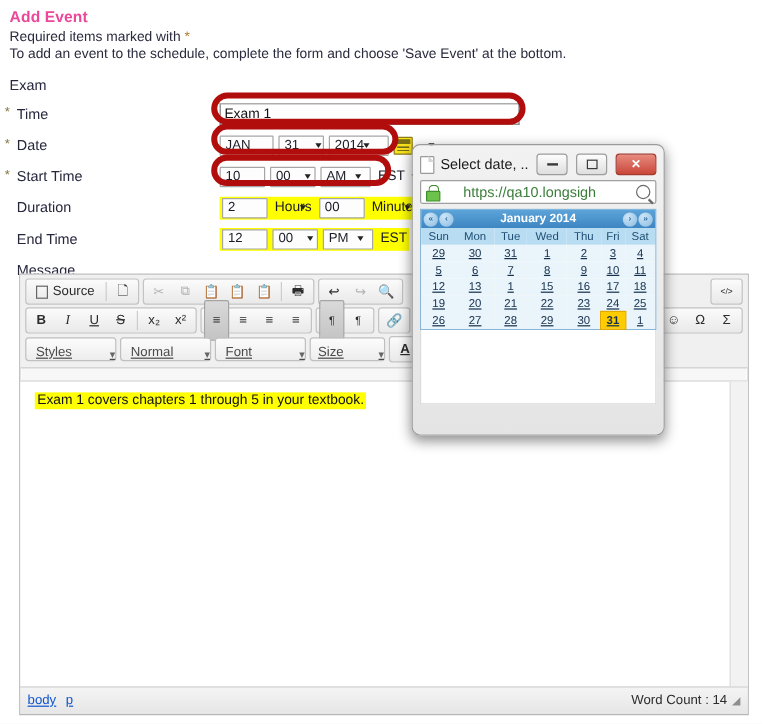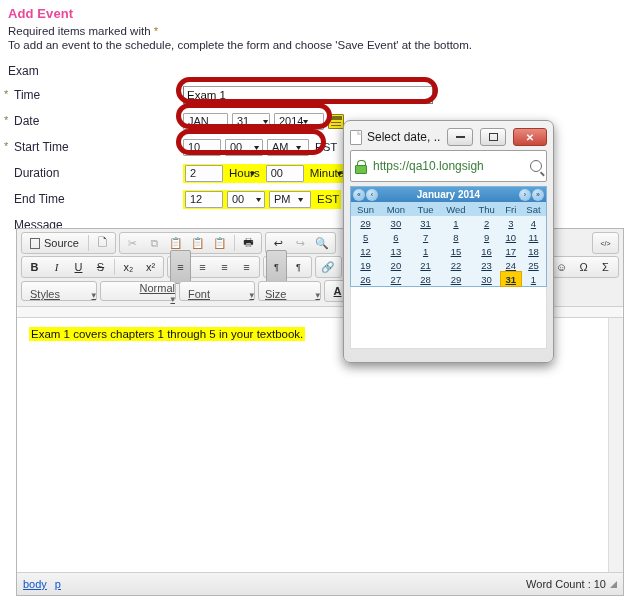--- a/index.html
+++ b/index.html
@@ -111,21 +111,21 @@
 
   .combo {
     display:inline-flex; align-items:flex-end; justify-content:space-between;
     height:20px; background:linear-gradient(to bottom,#fcfcfc,#ededed);
     border:1px solid #c0c0c0; border-radius:3px; font-size:11px; color:#4a4a4a;
     padding:0 0 0 8px;
     text-decoration:underline;
   }
   .combo .carot { color:#666; font-size:9px; padding-left:10px;}
   .combo.c-styles{ width:76px; }
-  .combo.c-format{ width:76px;flex-direction:column; }
+  .combo.c-format{ width:76px; }
   .combo.c-font  { width:76px; }
   .combo.c-size  { width:63px; padding-left:6px; }
   .combo.c-size .carot{ padding-left:4px;}
 
   .ed-body {
     position:absolute; left:0; right:0; top:88px; bottom:23px;
     background:#ffffff; border-top:1px solid #d2d2d2;
   }
   .ed-text { padding:10px 12px; font-size:11.5px; color:#111; }
   .ed-text span { background:#ffff00; padding:1px 2px; }
@@ -175,23 +175,23 @@
     margin-left:2px; color:#333; font-size:10px;
   }
   .wbtn.close {
     width:34px; background:linear-gradient(to bottom,#e88b7e,#c9473a);
     border-color:#a33a2e; color:#fff; font-weight:bold;
   }
   .wbtn .min { width:9px; height:2px; background:#3a3a3a; }
   .wbtn .max { width:9px; height:8px; border:1.5px solid #3a3a3a; }
 
   .pw-url {
-    height:32px; margin:1px 2px 4px 2px; background:#fff;
+    height:20px; margin:1px 2px 4px 2px; background:#fff;
     border:1px solid #9f9f9f; border-radius:2px;
-    display:flex; align-items:center; padding:0 4px; gap:8px;
+    display:flex; align-items:center; padding:0 4px; gap:21px;
   }
   .lock {
     width:10px; height:12px; position:relative; flex:0 0 10px;
   }
   .lock:before{
     content:""; position:absolute; left:1.5px; top:0; width:7px; height:6px;
     border:1.5px solid #3f8f2f; border-bottom:none; border-radius:4px 4px 0 0;
   }
   .lock:after{
     content:""; position:absolute; left:0; top:5px; width:10px; height:7px;
@@ -439,21 +439,21 @@
     <div class="ed-text">
       <span>Exam 1 covers chapters 1 through 5 in your textbook.</span>
     </div>
     <div class="ed-scroll"></div>
   </div>
 
   <div class="ed-foot">
     <div class="path">
       <a href="#">body</a><a href="#">p</a>
     </div>
-    <div class="wc">Word Count : 10</div>
+    <div class="wc">Word Count : 14</div>
     <div class="grip"></div>
   </div>
 </div>
 
 <div id="popup">
 
   <div class="pw-title">
     <span class="pw-doc"></span>
     <span class="pw-name">Select date, ...</span>
     <span class="wbtn">

